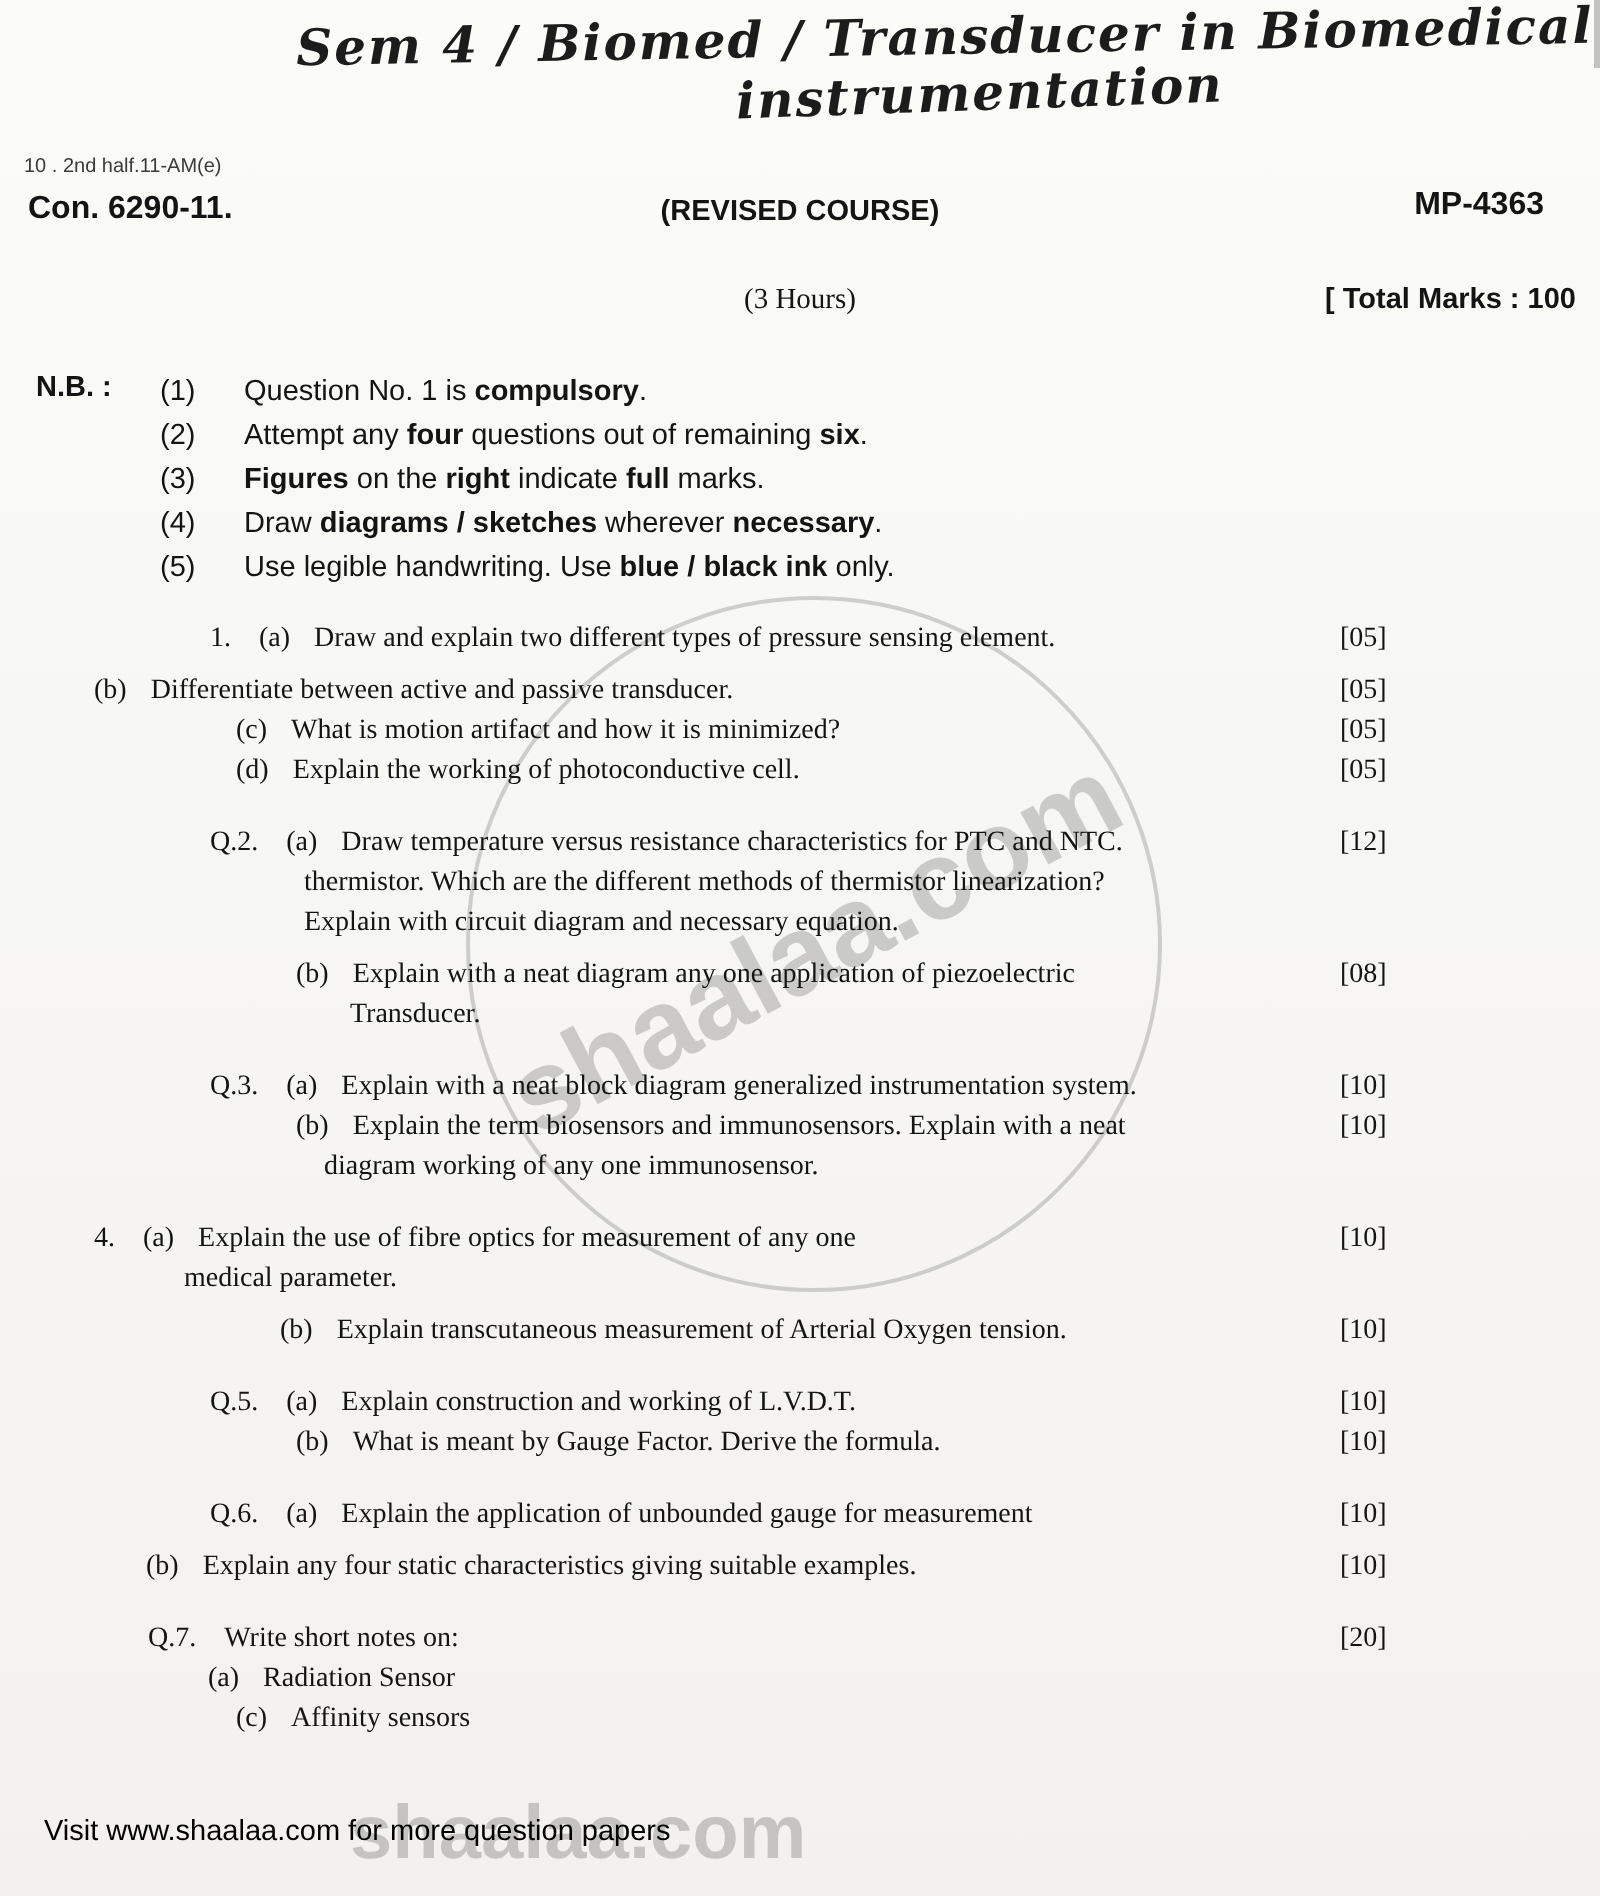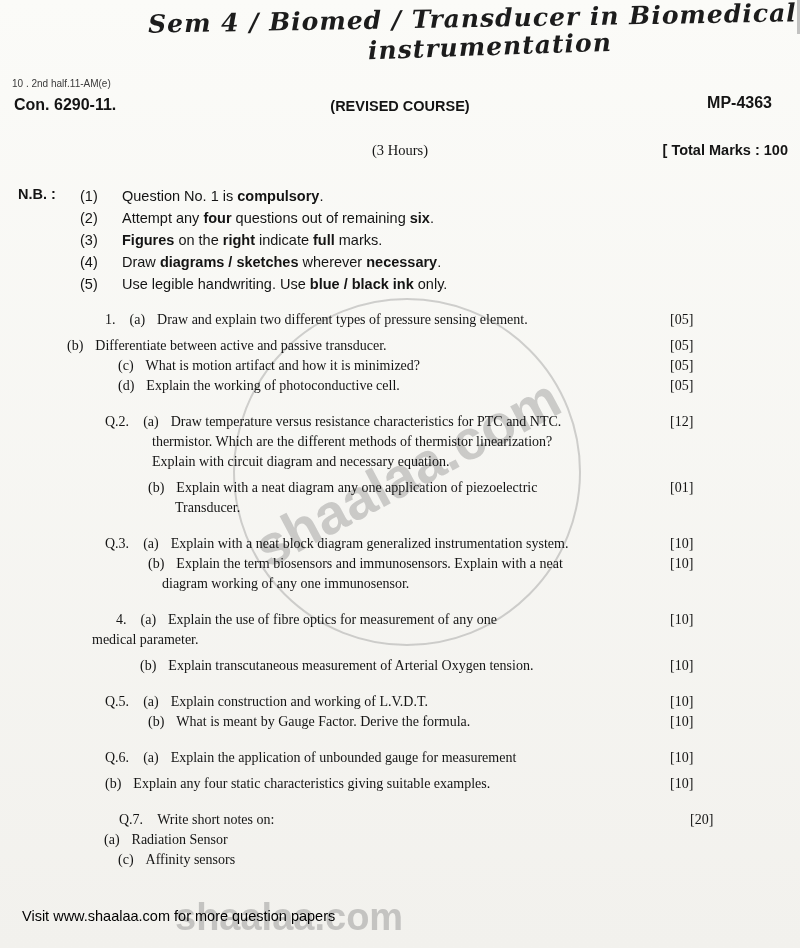--- a/index.html
+++ b/index.html
@@ -104,51 +104,51 @@
         <div class="nb-row">
           <span class="nb-num">(5)</span>
           <span class="nb-text"><span>Use legible handwriting. Use </span><b>blue / black ink</b><span> only.</span></span>
         </div>
       </div>
   </div>
 
   <div class="questions">
       <div class="q-block">
         <div class="q-row" style="padding-left: 105px;"><span class="q-label">1.</span><span class="p-label">(a)</span><span class="q-text">Draw and explain two different types of pressure sensing element.</span><span class="q-marks">[05]</span></div>
-        <div class="q-row" style="padding-left: 67px; margin-top: 6px;"><span class="p-label">(b)</span><span class="q-text">Differentiate between active and passive transducer.</span><span class="q-marks">[05]</span></div>
+        <div class="q-row" style="padding-left: 47px; margin-top: 6px;"><span class="p-label">(b)</span><span class="q-text">Differentiate between active and passive transducer.</span><span class="q-marks">[05]</span></div>
         <div class="q-row" style="padding-left: 118px;"><span class="p-label">(c)</span><span class="q-text">What is motion artifact and how it is minimized?</span><span class="q-marks">[05]</span></div>
         <div class="q-row" style="padding-left: 118px;"><span class="p-label">(d)</span><span class="q-text">Explain the working of photoconductive cell.</span><span class="q-marks">[05]</span></div>
       </div>
       <div class="q-block">
         <div class="q-row" style="padding-left: 105px;"><span class="q-label">Q.2.</span><span class="p-label">(a)</span><span class="q-text">Draw temperature versus resistance characteristics for PTC and NTC.</span><span class="q-marks">[12]</span></div>
         <div class="q-row" style="padding-left: 152px;"><span class="q-text">thermistor. Which are the different methods of thermistor linearization?</span></div>
         <div class="q-row" style="padding-left: 152px;"><span class="q-text">Explain with circuit diagram and necessary equation.</span></div>
-        <div class="q-row" style="padding-left: 148px; margin-top: 6px;"><span class="p-label">(b)</span><span class="q-text">Explain with a neat diagram any one application of piezoelectric</span><span class="q-marks">[01]</span></div>
+        <div class="q-row" style="padding-left: 148px; margin-top: 6px;"><span class="p-label">(b)</span><span class="q-text">Explain with a neat diagram any one application of piezoelectric</span><span class="q-marks">[08]</span></div>
         <div class="q-row" style="padding-left: 175px;"><span class="q-text">Transducer.</span></div>
       </div>
       <div class="q-block">
         <div class="q-row" style="padding-left: 105px;"><span class="q-label">Q.3.</span><span class="p-label">(a)</span><span class="q-text">Explain with a neat block diagram generalized instrumentation system.</span><span class="q-marks">[10]</span></div>
         <div class="q-row" style="padding-left: 148px;"><span class="p-label">(b)</span><span class="q-text">Explain the term biosensors and immunosensors. Explain with a neat</span><span class="q-marks">[10]</span></div>
         <div class="q-row" style="padding-left: 162px;"><span class="q-text">diagram working of any one immunosensor.</span></div>
       </div>
       <div class="q-block">
-        <div class="q-row" style="padding-left: 116px;"><span class="q-label">4.</span><span class="p-label">(a)</span><span class="q-text">Explain the use of fibre optics for measurement of any one</span><span class="q-marks">[10]</span></div>
+        <div class="q-row" style="padding-left: 47px;"><span class="q-label">4.</span><span class="p-label">(a)</span><span class="q-text">Explain the use of fibre optics for measurement of any one</span><span class="q-marks">[10]</span></div>
         <div class="q-row" style="padding-left: 92px;"><span class="q-text">medical parameter.</span></div>
         <div class="q-row" style="padding-left: 140px; margin-top: 6px;"><span class="p-label">(b)</span><span class="q-text">Explain transcutaneous measurement of  Arterial Oxygen tension.</span><span class="q-marks">[10]</span></div>
       </div>
       <div class="q-block">
         <div class="q-row" style="padding-left: 105px;"><span class="q-label">Q.5.</span><span class="p-label">(a)</span><span class="q-text">Explain construction and working of L.V.D.T.</span><span class="q-marks">[10]</span></div>
         <div class="q-row" style="padding-left: 148px;"><span class="p-label">(b)</span><span class="q-text">What is meant by Gauge Factor. Derive the formula.</span><span class="q-marks">[10]</span></div>
       </div>
       <div class="q-block">
         <div class="q-row" style="padding-left: 105px;"><span class="q-label">Q.6.</span><span class="p-label">(a)</span><span class="q-text">Explain the application of unbounded gauge for measurement</span><span class="q-marks">[10]</span></div>
-        <div class="q-row" style="padding-left: 105px; margin-top: 6px;"><span class="p-label">(b)</span><span class="q-text">Explain any four static characteristics giving suitable examples.</span><span class="q-marks">[10]</span></div>
+        <div class="q-row" style="padding-left: 73px; margin-top: 6px;"><span class="p-label">(b)</span><span class="q-text">Explain any four static characteristics giving suitable examples.</span><span class="q-marks">[10]</span></div>
       </div>
       <div class="q-block">
-        <div class="q-row" style="padding-left: 99px; margin-left: 20px;"><span class="q-label">Q.7.</span><span class="q-text">Write short notes on:</span><span class="q-marks">[20]</span></div>
+        <div class="q-row" style="padding-left: 74px;"><span class="q-label">Q.7.</span><span class="q-text">Write short notes on:</span><span class="q-marks">[20]</span></div>
         <div class="q-row" style="padding-left: 104px;"><span class="p-label">(a)</span><span class="q-text">Radiation Sensor</span></div>
         <div class="q-row" style="padding-left: 118px;"><span class="p-label">(c)</span><span class="q-text">Affinity sensors</span></div>
       </div>
     </div>
 
   <div class="footer-note">Visit www.shaalaa.com for more question papers</div>
 
   <div class="scan-mark" style="right:0; top:0; width:3px; height:34px;"></div>
 </div>
 

